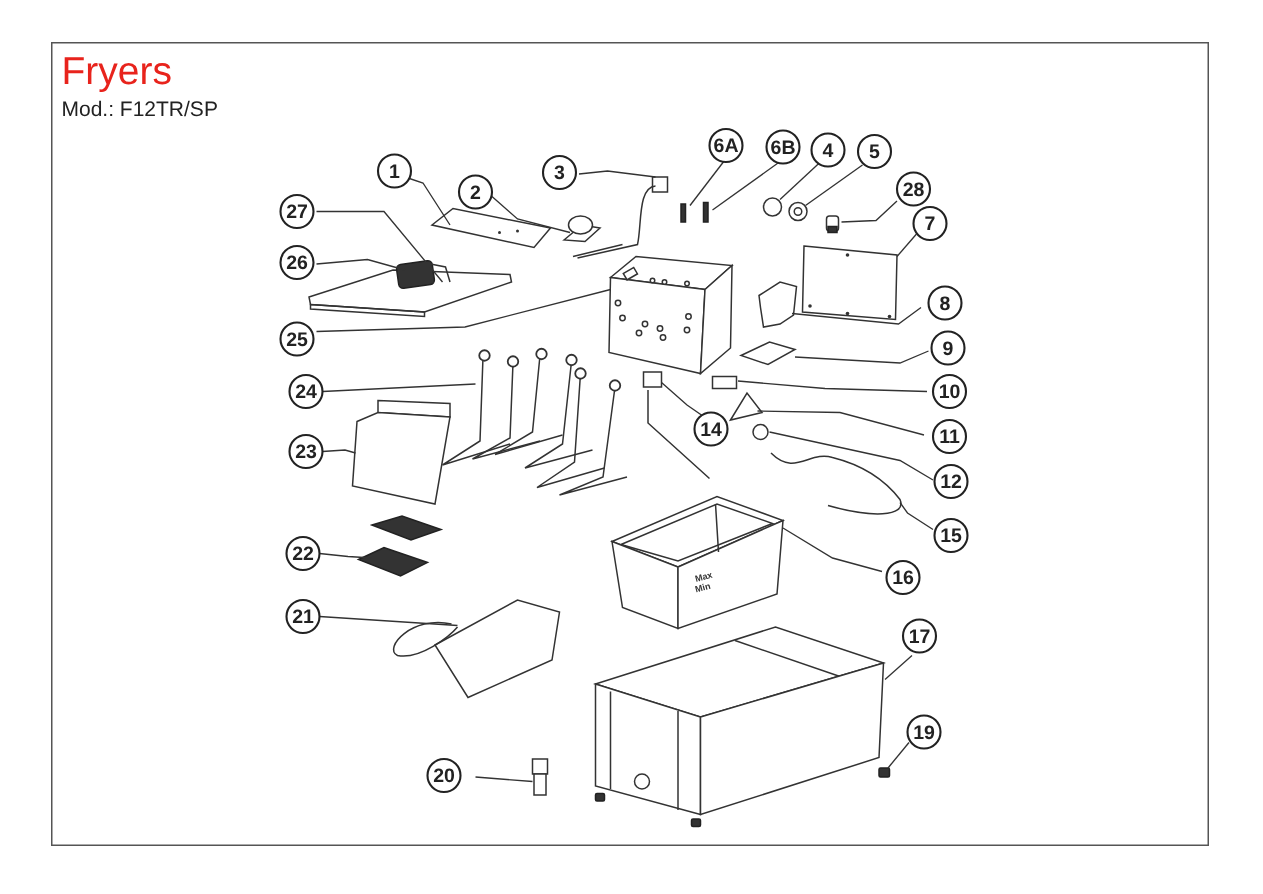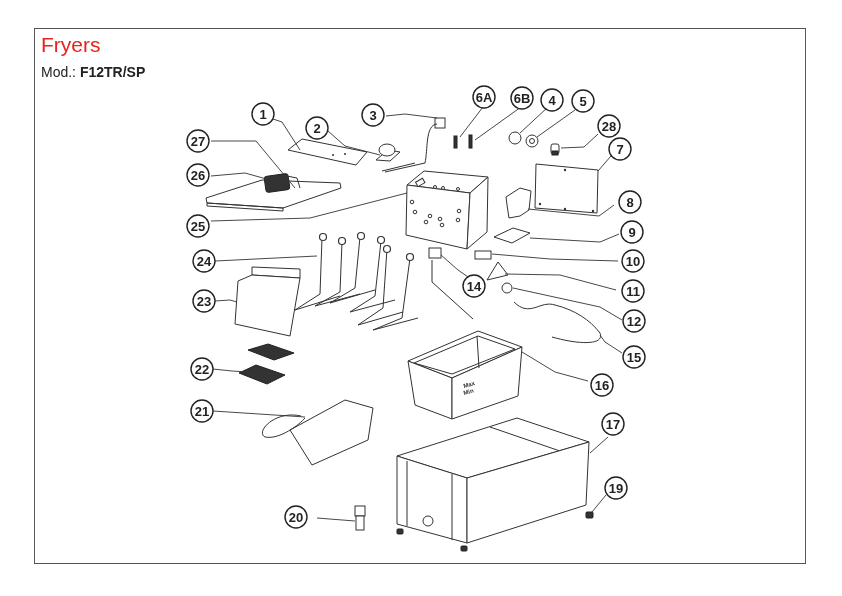--- a/index.html
+++ b/index.html
@@ -1,20 +1,20 @@
 <!DOCTYPE html>
 <html><head>
 <meta charset="utf-8">
 <style>
   html,body{margin:0;padding:0;background:#ffffff;}
   body{width:842px;height:596px;position:relative;overflow:hidden;font-family:"Liberation Sans",sans-serif;}
   .frame{position:absolute;left:34px;top:28px;width:772px;height:536px;border:1px solid #555;box-sizing:border-box;background:#fff;}
-  .title{position:absolute;left:41px;top:34px;font-size:21px;color:#e8231c;line-height:1;}
+  .title{position:absolute;left:41px;top:34px;font-size:26px;color:#e8231c;line-height:1;}
   .model{position:absolute;left:41px;top:65px;font-size:14px;color:#222;line-height:1;}
-  .model b{font-weight:bold;}
+  .model b{font-weight:normal;}
   svg{position:absolute;left:0;top:0;}
   .callout circle{fill:#fff;stroke:#222;stroke-width:1.4;}
   .callout text{font-family:"Liberation Sans",sans-serif;font-weight:bold;font-size:13px;fill:#222;text-anchor:middle;dominant-baseline:central;}
   .lead{fill:none;stroke:#333;stroke-width:0.9;}
   .part{fill:#fff;stroke:#333;stroke-width:1;}
   .part-dark{fill:#333;stroke:#222;stroke-width:1;}
   .part-line{fill:none;stroke:#333;stroke-width:1;}
 </style>
 </head>
 <body>

